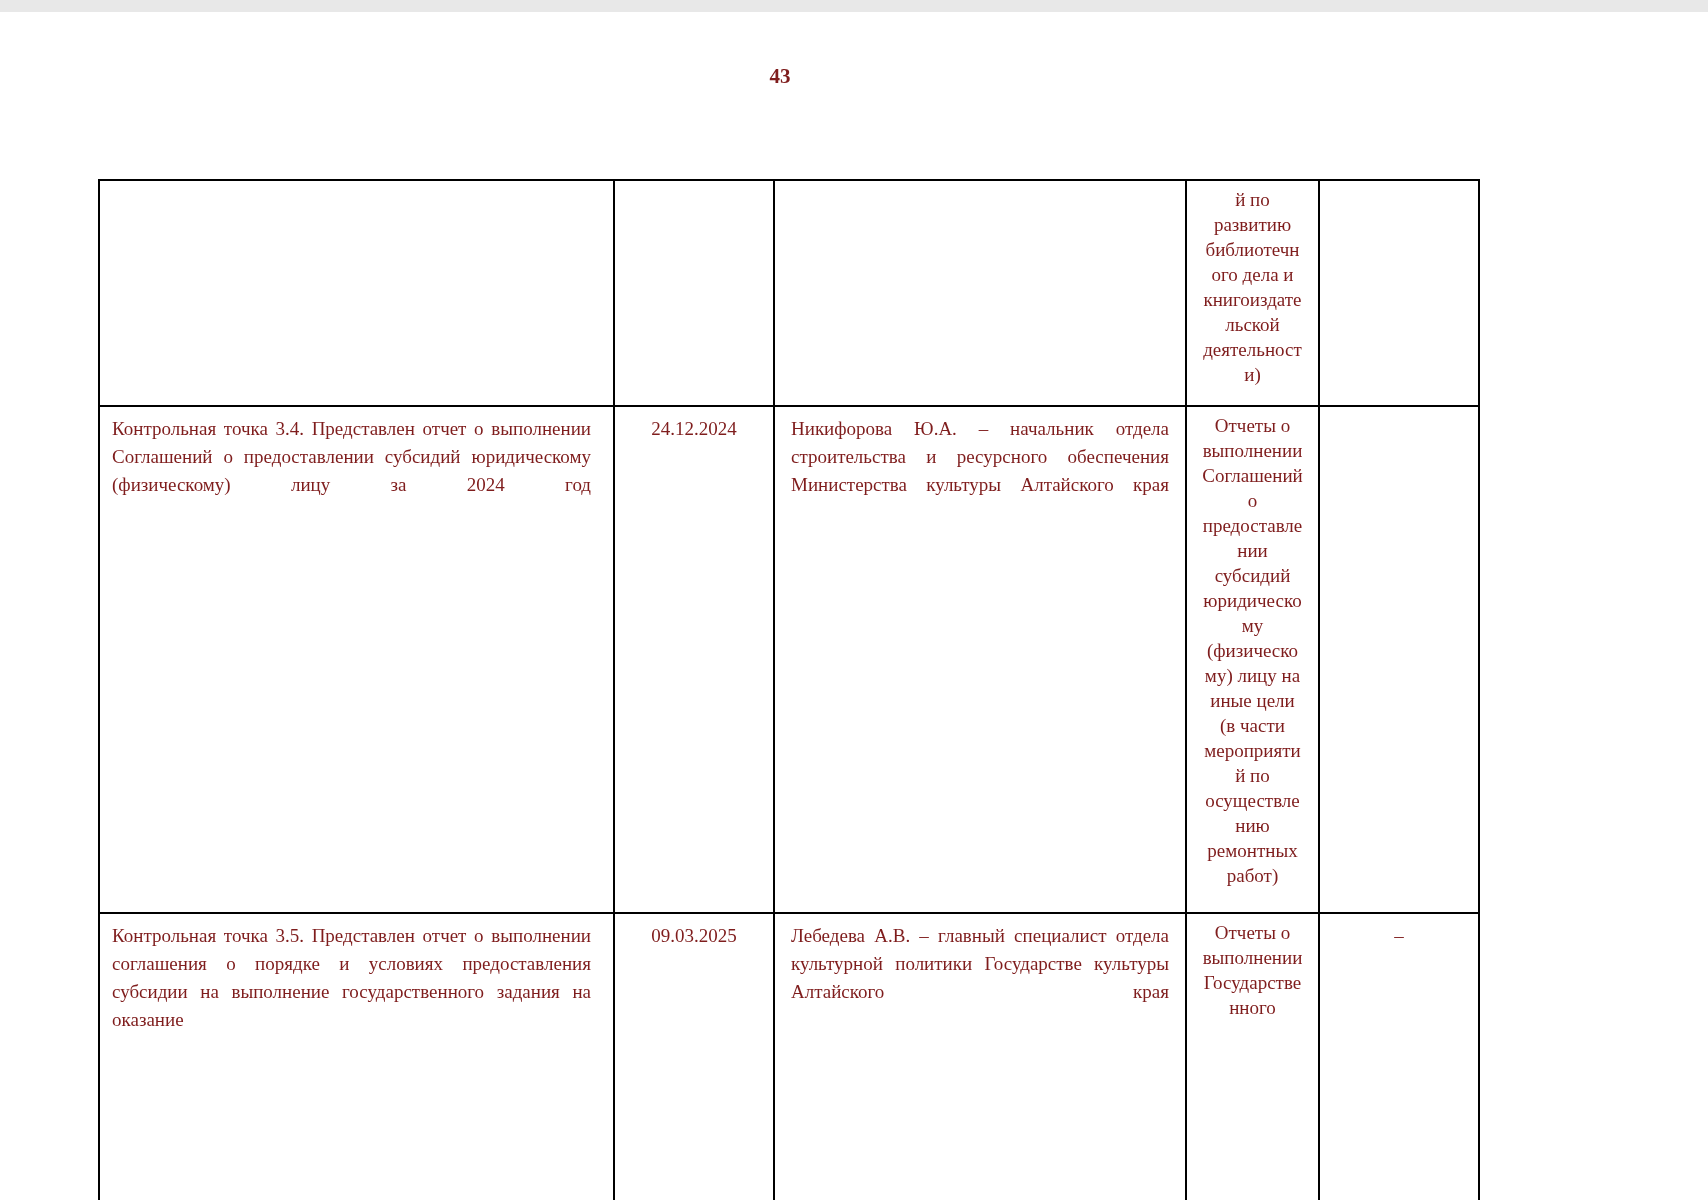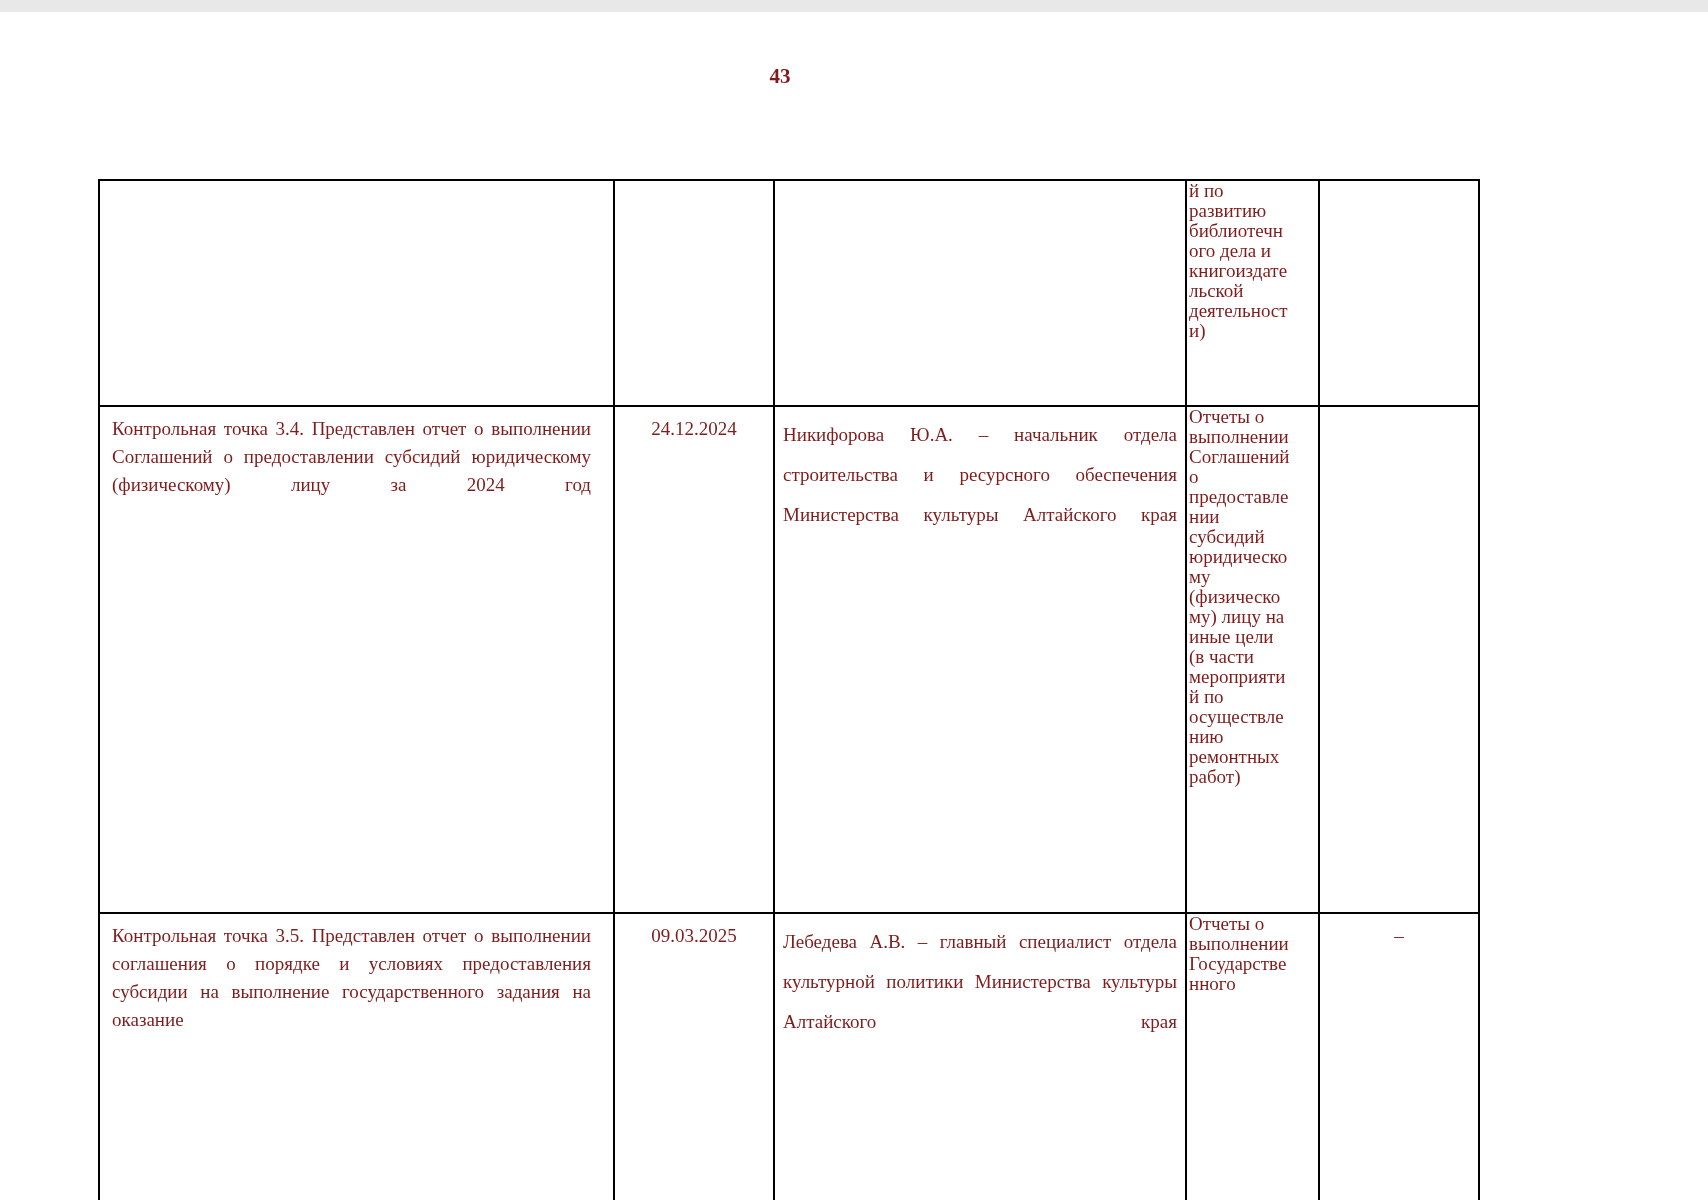--- a/index.html
+++ b/index.html
@@ -45,29 +45,29 @@
     text-align: justify;
     line-height: 28px;
   }
   td.c-task .jtext { text-align-last: justify; }
   td.c-date {
     padding: 8px 4px;
     text-align: center;
     line-height: 28px;
   }
   td.c-resp {
-    padding: 8px 8px;
+    padding: 8px 16px;
     text-align: justify;
-    line-height: 40px;
+    line-height: 28px;
   }
   td.c-resp .jtext { text-align-last: justify; }
   td.c-report {
-    padding: 0 2px;
-    text-align: left;
-    line-height: 20px;
+    padding: 6px 2px;
+    text-align: center;
+    line-height: 25px;
     white-space: pre-line;
   }
   td.c-note {
     padding: 8px 4px;
     text-align: center;
     line-height: 28px;
   }
 </style>
 </head>
 <body>
@@ -129,21 +129,21 @@
 работ)</td>
         <td class="c-note"></td>
       </tr>
 
       <tr class="row-last" style="height:355px">
         <td class="c-task">
           <div class="jtext">Контрольная точка 3.5. Представлен отчет о выполнении соглашения о порядке и условиях предоставления субсидии на выполнение государственного задания на оказание</div>
         </td>
         <td class="c-date">09.03.2025</td>
         <td class="c-resp">
-          <div class="jtext">Лебедева А.В. – главный специалист отдела культурной политики Министерства культуры Алтайского края</div>
+          <div class="jtext">Лебедева А.В. – главный специалист отдела культурной политики Государстве культуры Алтайского края</div>
         </td>
         <td class="c-report">Отчеты о
 выполнении
 Государстве
 нного</td>
         <td class="c-note">–</td>
       </tr>
     </tbody>
   </table>
 

